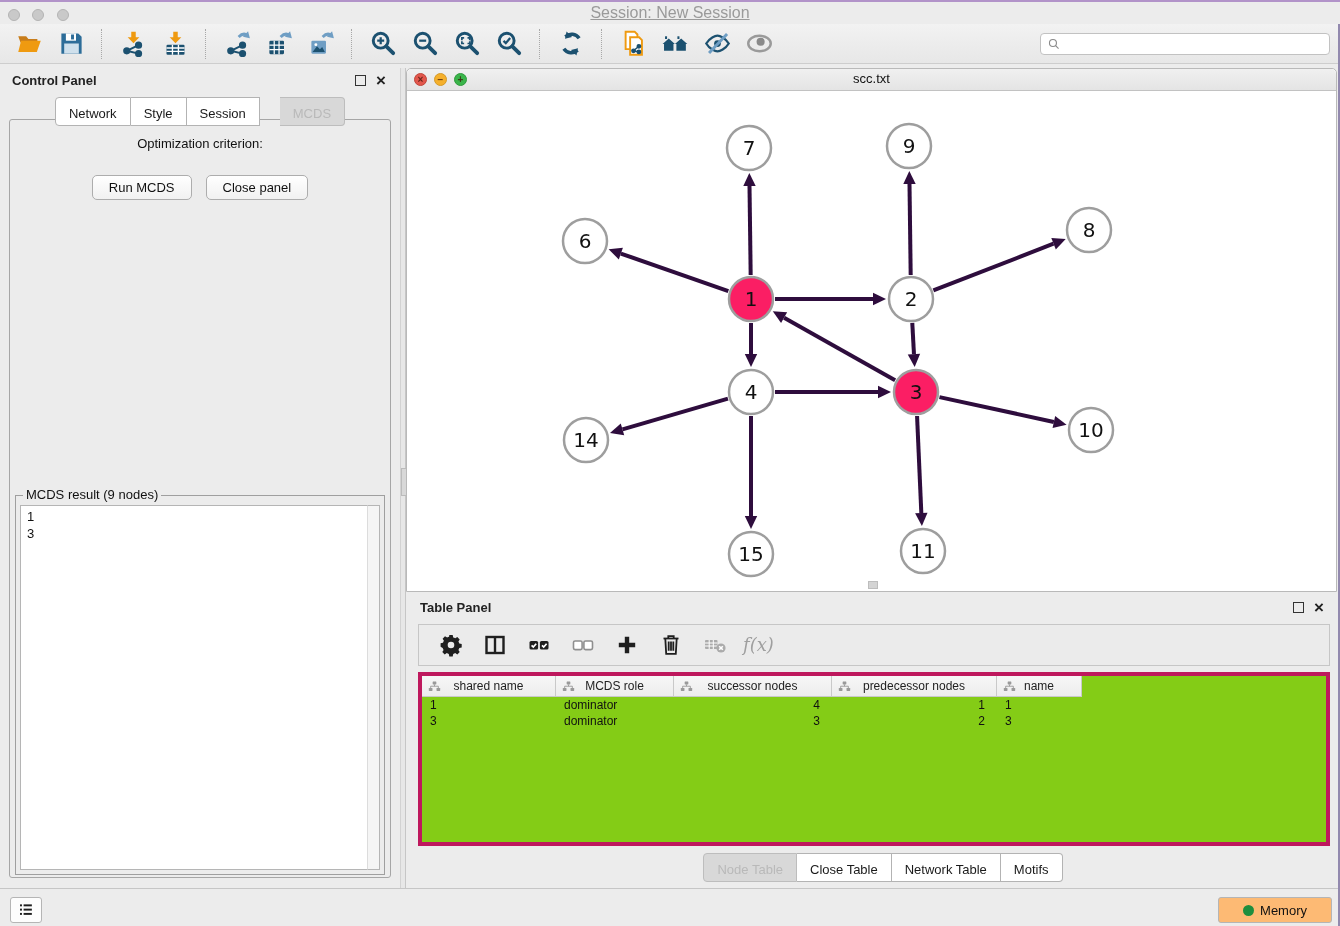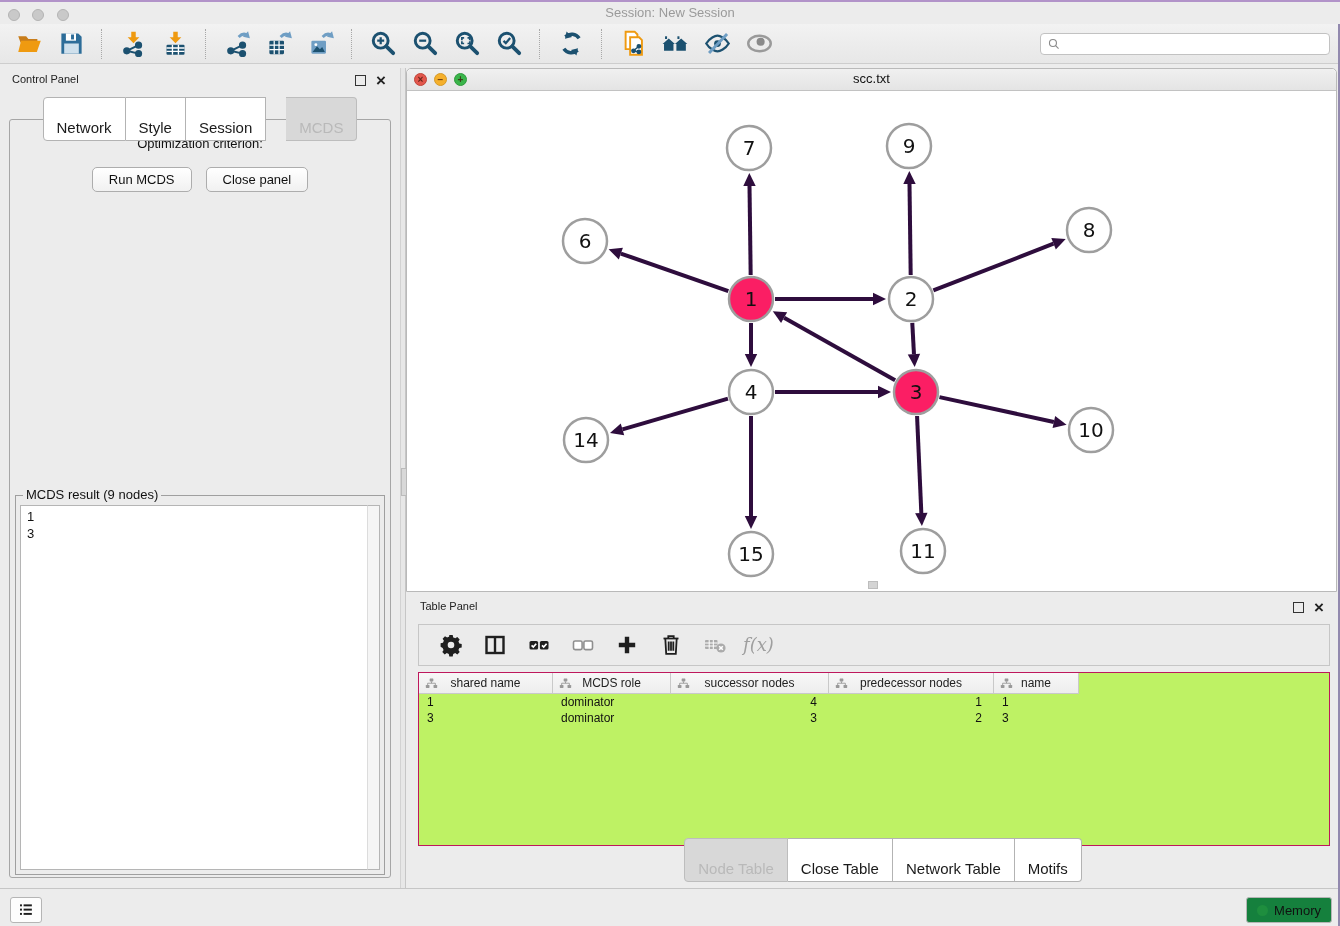--- a/index.html
+++ b/index.html
@@ -8,56 +8,56 @@
   .abs{position:absolute;}
 
   
   #top-strip{left:0;top:0;width:1340px;height:2px;background:#b293c9;}
   #right-strip{right:0;top:24px;bottom:0;width:2px;background:#9289ae;}
 
   
   #titlebar{left:0;top:2px;width:1340px;height:22px;background:#ececec;}
   .mac-light{width:12px;height:12px;border-radius:50%;background:#c9c9c9;border:1px solid #b4b4b4;display:inline-block;margin-right:8px;box-sizing:border-box;}
   #titlebar .lights{position:absolute;left:8px;top:5px;}
-  #window-title{width:100%;text-align:center;line-height:22px;font-size:13px;color:#9a9a9a;}
+  #window-title{width:100%;text-align:center;line-height:22px;font-size:16px;color:#9a9a9a;text-decoration:underline;}
 
   
   #main-toolbar{left:0;top:24px;width:1340px;height:40px;background:linear-gradient(#f2f2f2,#e7e7e7);border-bottom:1px solid #cdcdcd;display:flex;align-items:center;padding-left:8px;box-sizing:border-box;}
   .tb-btn{width:42px;height:34px;display:flex;align-items:center;justify-content:center;cursor:default;}
   .tb-btn svg{width:27px;height:27px;}
   .tb-sep{width:1px;height:30px;border-left:1px dotted #a8a8a8;margin:0 9px;}
   #search-box{position:absolute;right:10px;top:9px;width:290px;height:22px;background:#fff;border:1px solid #c2c2c2;border-radius:4px;display:flex;align-items:center;padding-left:6px;box-sizing:border-box;}
   #search-box svg{width:14px;height:14px;margin-right:4px;}
   #search-box input{border:none;outline:none;flex:1;font-size:12px;background:transparent;height:16px;}
 
   
-  .panel-title{font-size:11px;color:#222;}
+  .panel-title{font-size:13px;color:#222;font-weight:bold;}
   .panel-icons{position:absolute;right:12px;top:0;display:flex;align-items:center;gap:10px;}
   .float-glyph{width:9px;height:9px;border:1.6px solid #333;display:inline-block;}
   .close-glyph{font-size:17px;font-weight:bold;color:#222;line-height:10px;}
 
   
   #control-panel{left:0;top:68px;width:400px;height:820px;}
   #cp-header{position:absolute;left:12px;top:5px;}
   #control-panel .panel-icons{top:7px;right:14px;}
   .tabs-row{position:absolute;display:flex;}
   #cp-tabs{top:29px;left:0;width:100%;justify-content:center;z-index:3;}
-  .tab{background:#fff;border:1px solid #b3b3b3;border-left:none;padding:21px 13px 4px;font-size:15px;color:#1a1a1a;cursor:default;white-space:nowrap;}
+  .tab{background:#fff;border:1px solid #b3b3b3;border-left:none;padding:8px 13px 4px;font-size:13px;color:#1a1a1a;cursor:default;white-space:nowrap;}
   .tab:first-child{border-left:1px solid #b3b3b3;border-radius:4px 0 0 4px;}
   .tab:last-child{border-radius:0 4px 4px 0;}
   .tab.selected{background:#d8d8d8;color:#b9b9b9;border-color:#bdbdbd;margin-left:20px;}
   #cp-content{position:absolute;left:9px;right:9px;top:51px;bottom:10px;border:1px solid #a6a6a6;border-radius:3px;background:#ececec;}
   #opt-label{margin-top:16px;text-align:center;font-size:13px;color:#111;}
   #criterion-select{margin:8px auto 0;width:312px;height:23px;background:#fff;border:1px solid #adadad;border-radius:5px;display:flex;align-items:center;box-sizing:border-box;padding:0 6px 0 12px;font-size:13px;color:#111;}
   #criterion-select .sel-text{flex:1;}
   .stepper{display:flex;flex-direction:column;gap:2px;align-items:center;}
   .stepper i{width:0;height:0;border-left:4px solid transparent;border-right:4px solid transparent;}
   .stepper .up{border-bottom:5px solid #555;}
   .stepper .down{border-top:5px solid #555;}
-  #cp-buttons{margin-top:16px;display:flex;justify-content:center;gap:14px;}
+  #cp-buttons{margin-top:24px;display:flex;justify-content:center;gap:14px;}
   .std-btn{height:23px;background:linear-gradient(#ffffff,#f1f1f1);border:1px solid #adadad;border-radius:5px;font-size:13px;color:#111;padding:0 16px;display:flex;align-items:center;cursor:default;}
   #mcds-group{position:absolute;left:5px;right:5px;top:375px;bottom:2px;border:1px solid #9f9f9f;}
   #mcds-legend{position:absolute;top:-9px;left:7px;background:#ececec;padding:0 3px;font-size:13px;color:#111;}
   #mcds-text{position:absolute;left:4px;right:4px;top:9px;bottom:4px;background:#fff;border:1px solid #b5b5b5;font-size:13px;line-height:17px;color:#111;padding:2px 0 0 6px;white-space:pre;overflow:hidden;}
   #mcds-scroll{position:absolute;right:4px;top:9px;bottom:4px;width:13px;background:#f5f5f5;border:1px solid #b5b5b5;border-left:1px solid #dcdcdc;box-sizing:border-box;}
 
   
   #v-splitter{left:400px;top:68px;width:6px;height:820px;background:#e7e7e7;border-left:1px solid #d2d2d2;border-right:1px solid #c6c6c6;box-sizing:border-box;}
   #v-grip{position:absolute;top:400px;left:0;width:4px;height:26px;background:#d8d8d8;border:1px solid #bbb;}
 
@@ -71,34 +71,34 @@
   #nw-resize{position:absolute;left:461px;bottom:2px;width:8px;height:6px;background:#d4d4d4;border:1px solid #bdbdbd;}
 
   
   #table-panel{left:406px;top:594px;width:934px;height:294px;}
   #tp-header{position:absolute;left:14px;top:6px;}
   #table-panel .panel-icons{top:8px;right:16px;}
   #tp-toolbar{position:absolute;left:12px;right:10px;top:30px;height:42px;border:1px solid #c6c6c6;background:#ebebeb;display:flex;align-items:center;padding-left:14px;gap:8px;box-sizing:border-box;}
   .tpt-btn{width:36px;height:32px;display:flex;align-items:center;justify-content:center;}
   .tpt-btn svg{width:24px;height:24px;}
   .tpt-btn.wide svg{width:36px;}
-  #tp-table{position:absolute;left:12px;right:10px;top:78px;height:174px;background:#bef264;border:1px solid #be185d;box-sizing:border-box;overflow:hidden;}
+  #tp-table{position:absolute;left:12px;right:10px;top:78px;height:174px;background:#84cc16;border:4px solid #be185d;box-sizing:border-box;overflow:hidden;}
   #tp-head{display:flex;height:20px;background:linear-gradient(#f7f7f7,#ededed);border-bottom:1px solid #c9c9c9;width:660px;}
   .th-cell{position:relative;display:flex;align-items:center;justify-content:center;border-right:1px solid #c9c9c9;box-sizing:border-box;font-size:12px;color:#222;}
   .th-cell svg{position:absolute;left:6px;width:13px;height:11px;}
   .tr-row{display:flex;height:16px;align-items:center;}
   .td-cell{box-sizing:border-box;font-size:12px;color:#111;padding:0 12px 0 8px;}
   .td-cell.right{text-align:right;}
   #tp-tabs{bottom:6px;left:0;width:100%;justify-content:center;}
 
   
   #status-bar{left:0;top:888px;width:1340px;height:38px;background:#ececec;border-top:1px solid #c6c6c6;box-sizing:border-box;}
   #list-btn{position:absolute;left:10px;top:8px;width:30px;height:24px;background:#fdfdfd;border:1px solid #b5b5b5;border-radius:3px;display:flex;align-items:center;justify-content:center;}
   #list-btn svg{width:18px;height:18px;}
-  #memory-btn{position:absolute;right:8px;top:8px;height:24px;background:#15803d;border:1px solid #b5b5b5;border-radius:3px;display:flex;align-items:center;gap:6px;padding:0 10px;font-size:13px;color:#111;}
+  #memory-btn{position:absolute;right:8px;top:8px;height:24px;background:#fdba74;border:1px solid #b5b5b5;border-radius:3px;display:flex;align-items:center;gap:6px;padding:0 24px;font-size:13px;color:#111;}
   #memory-dot{width:11px;height:11px;border-radius:50%;}
 </style>
 </head>
 <body>
 
 <div id="app">
   <div class="abs" id="top-strip"></div>
 
   <div class="abs" id="titlebar">
     <span class="lights">

